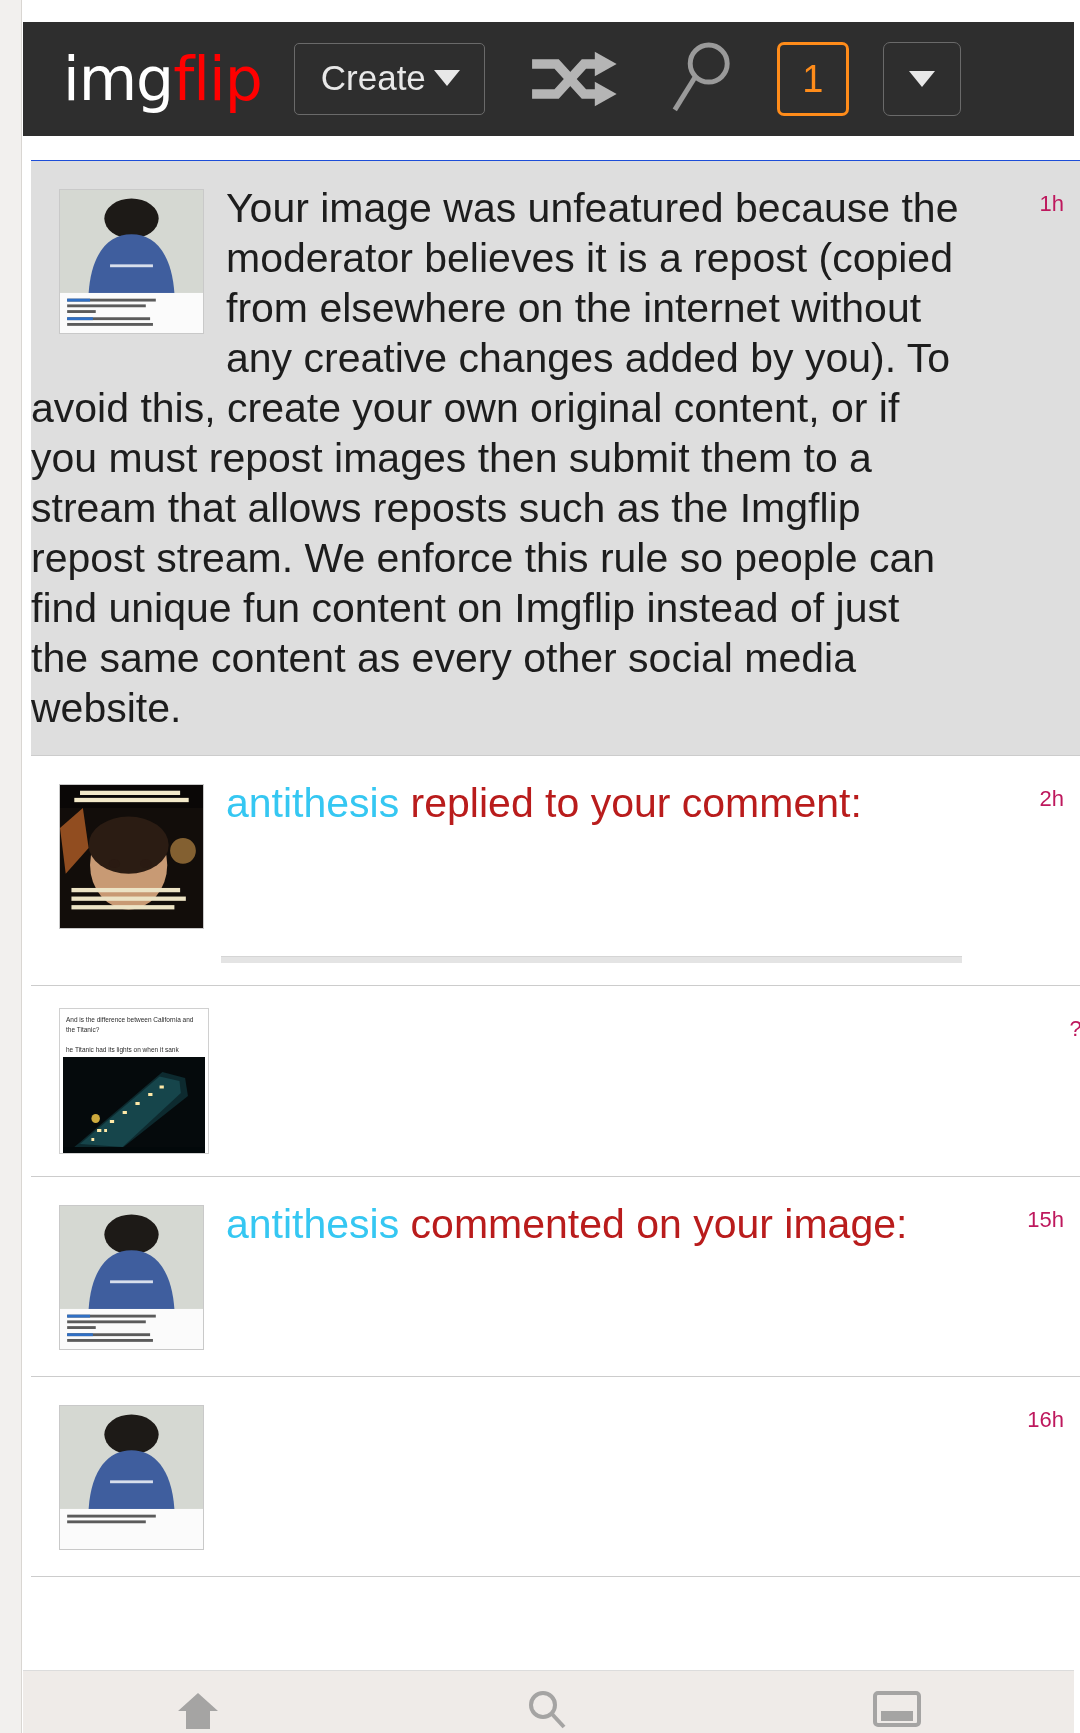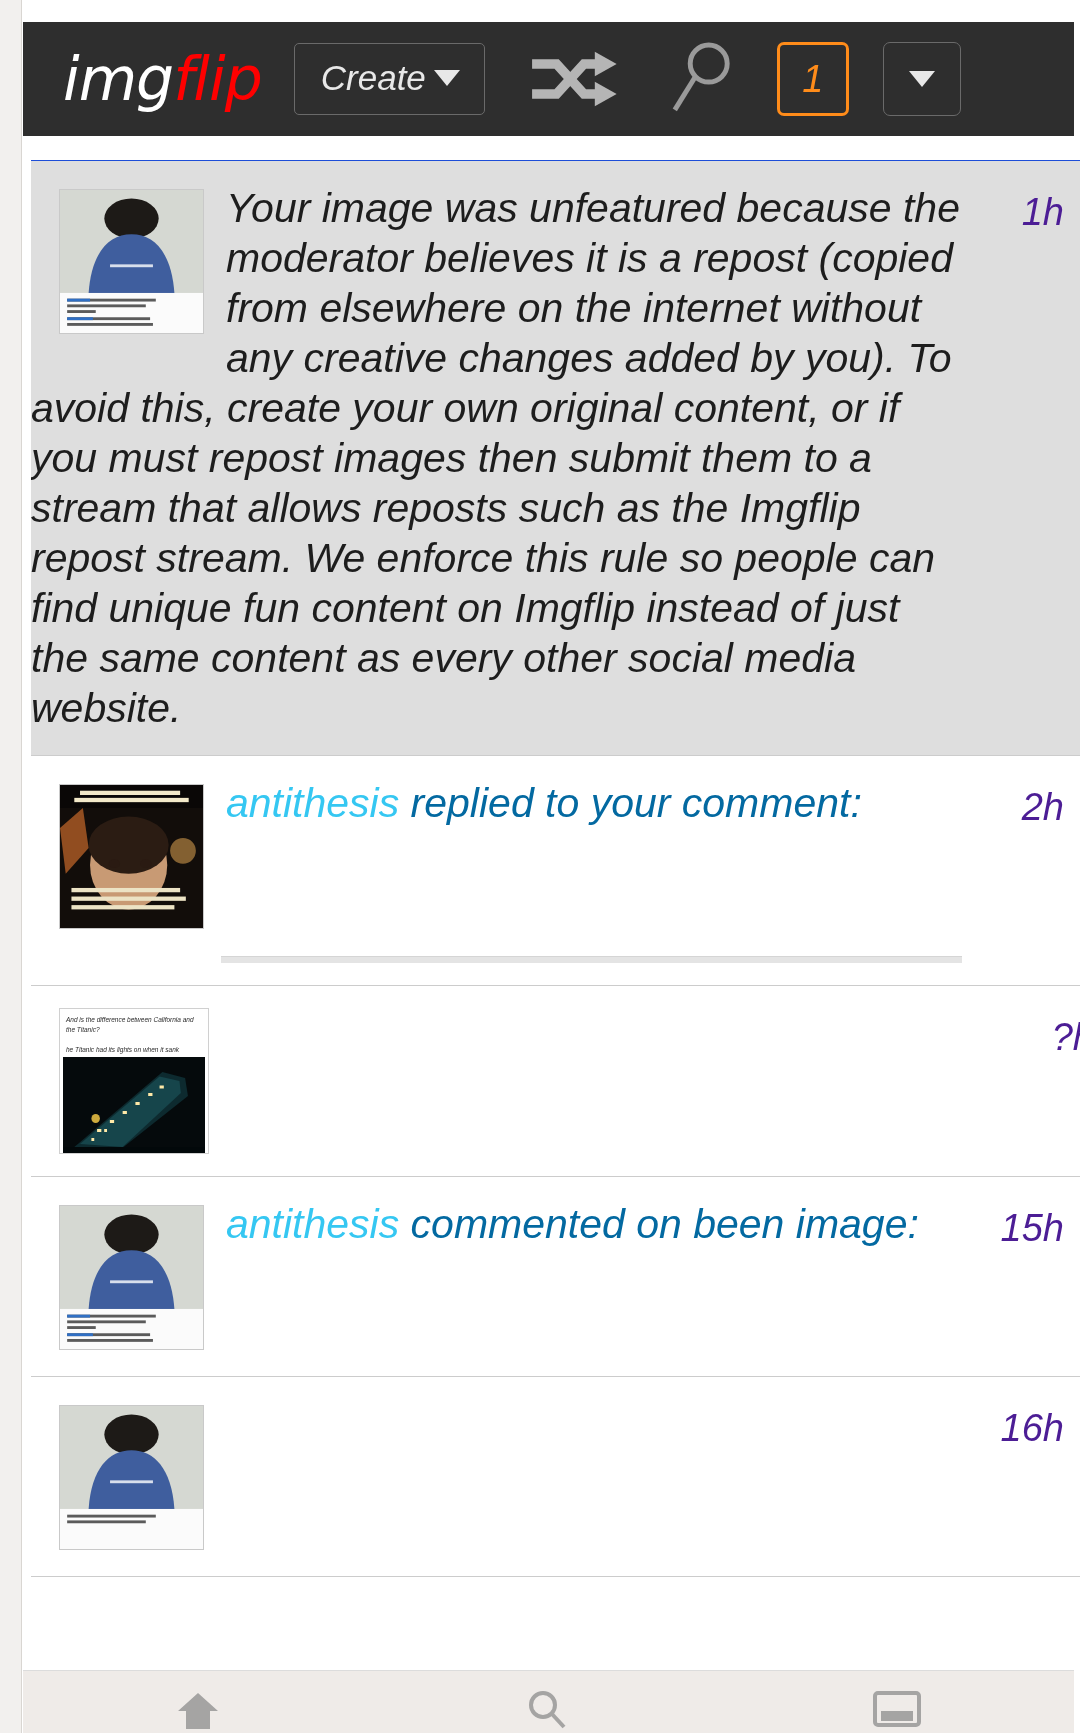--- a/index.html
+++ b/index.html
@@ -14,21 +14,20 @@
     overflow: hidden;
     position: relative;
   }
   .page {
     position: absolute;
     left: 0; top: 0;
     width: 1076px;
     height: 1733px;
     background: #ffffff;
     box-sizing: border-box;
-    font-style: italic;
   }
   
   .edge-left {
     position: absolute;
     left: 0; top: 0;
     width: 22px; height: 1733px;
     background: #f2f0ee;
     border-right: 1px solid #d9d6d2;
     box-sizing: border-box;
   }
@@ -147,35 +146,35 @@
   }
   .thumb svg { display: block; width: 100%; height: 100%; }
 
   .notif-body {
     color: #1d1d1d;
     font-size: 41px;
     line-height: 1.22;
     padding-right: 122px;
     min-height: 150px;
   }
-  .notif-title { color: #0369a1; }
+  .notif-title { color: #b91c1c; }
   .user-link { color: #35c7f2; text-align: center; }
   .notif-sub {
     display: block;
     color: #333333;
     font-size: 37px;
     line-height: 1.28;
     margin-top: 6px;
   }
   .time {
     position: absolute;
     right: 18px;
     top: 30px;
-    font-size: 38px;
-    color: #4c1d95;
+    font-size: 22px;
+    color: #be185d;
     white-space: nowrap;
     text-align: center;
   }
   .time.clipped { right: -12px; }
 
   
   .inner-rule {
     clear: none;
     margin: 28px 120px 0 190px;
     height: 6px;
@@ -377,21 +376,21 @@
             <rect x="5" y="89" width="58" height="2"></rect>
               <rect x="5" y="93" width="60" height="2"></rect>
           </g>
           <g fill="#2f6fc4">
             <rect x="5" y="76" width="16" height="2"></rect>
               <rect x="5" y="89" width="18" height="2"></rect>
           </g>
         </svg>
       </div>
       <div class="notif-body">
-        <span class="user-link">antithesis</span><span class="notif-title"> commented on been image:</span>
+        <span class="user-link">antithesis</span><span class="notif-title"> commented on your image:</span>
       </div>
       <div class="time">15h</div>
     </div>
 
     <div class="notif-row">
       <div class="thumb">
         <svg viewBox="0 0 100 100" preserveAspectRatio="none">
           <rect width="100" height="100" fill="#ffffff"></rect>
           <rect x="0" y="0" width="100" height="72" fill="#d5d8d2"></rect>
           <ellipse cx="50" cy="20" rx="19" ry="14" fill="#1d1a17"></ellipse>

